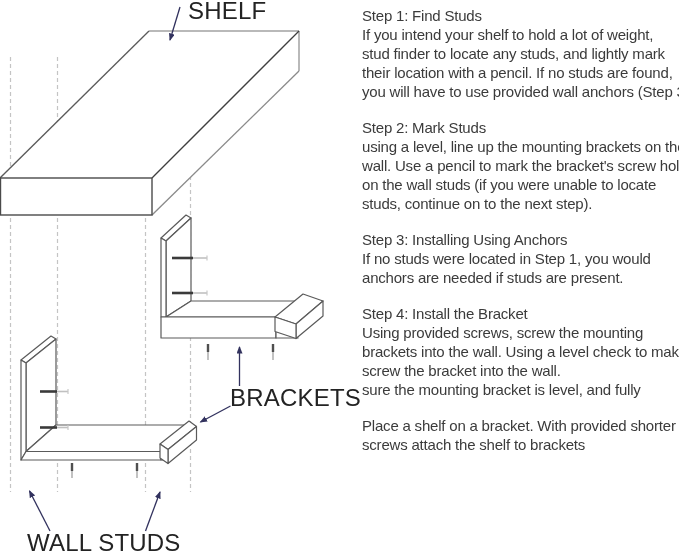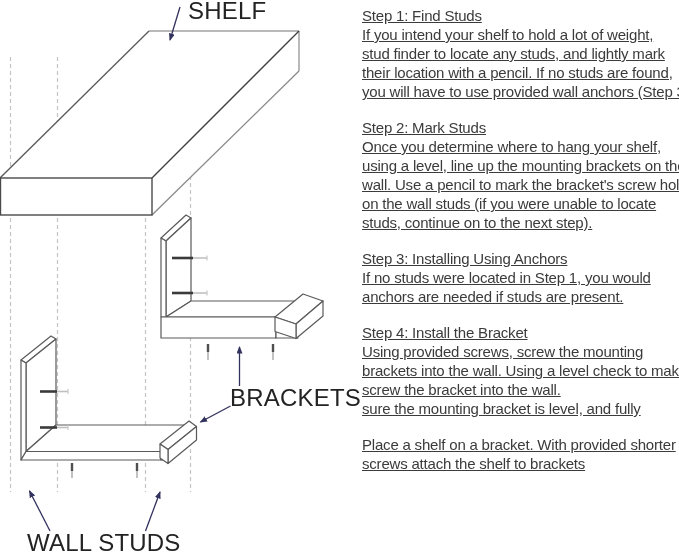--- a/index.html
+++ b/index.html
@@ -2,21 +2,21 @@
 <html><head>
 <meta charset="utf-8">
 <style>
   html,body{margin:0;padding:0;background:#ffffff;width:679px;height:556px;overflow:hidden;}
   body{font-family:"Liberation Sans", sans-serif;position:relative;}
   .diagram{position:absolute;left:0;top:0;width:360px;height:556px;}
   .diagram svg{display:block;}
   .diagram text{font-family:"Liberation Sans", sans-serif;fill:#232323;font-size:24px;letter-spacing:0.2px;}
   .steps{position:absolute;left:362px;top:6px;width:315px;color:#3b3b3b;
          font-size:15px;line-height:19px;letter-spacing:-0.2px;}
-  .step{margin:0 0 17px 0;text-decoration:underline;}
+  .step{margin:0 0 17px 0;}
   .step .line{white-space:nowrap;}
 </style>
 </head>
 <body>
 
 <div class="diagram">
 <svg width="360" height="556" viewBox="0 0 360 556" xmlns="http://www.w3.org/2000/svg">
   <defs>
     <marker id="ah" markerWidth="8" markerHeight="6" refX="6.5" refY="3" orient="auto" markerUnits="userSpaceOnUse">
       <path d="M0,0 L7.5,3 L0,6 Z" fill="#32325e"></path>
@@ -111,21 +111,20 @@
   <div class="step">
     <div class="line">Step 1: Find Studs</div>
     <div class="line">If you intend your shelf to hold a lot of weight,</div>
     <div class="line">stud finder to locate any studs, and lightly mark</div>
     <div class="line">their location with a pencil. If no studs are found,</div>
     <div class="line">you will have to use provided wall anchors (Step 3).</div>
   </div>
 
   <div class="step">
     <div class="line">Step 2: Mark Studs</div>
-    <div class="line">Once you determine where to hang your shelf,</div>
     <div class="line">using a level, line up the mounting brackets on the</div>
     <div class="line">wall. Use a pencil to mark the bracket's screw holes</div>
     <div class="line">on the wall studs (if you were unable to locate</div>
     <div class="line">studs, continue on to the next step).</div>
   </div>
 
   <div class="step">
     <div class="line">Step 3: Installing Using Anchors</div>
     <div class="line">If no studs were located in Step 1, you would</div>
     <div class="line">anchors are needed if studs are present.</div>

